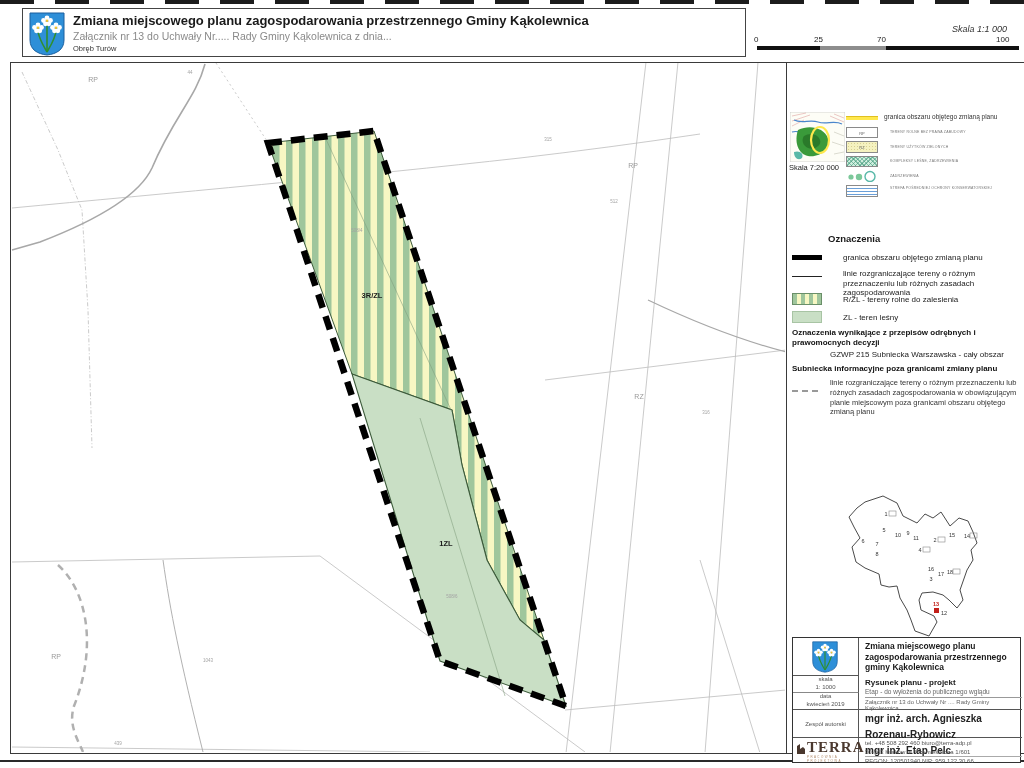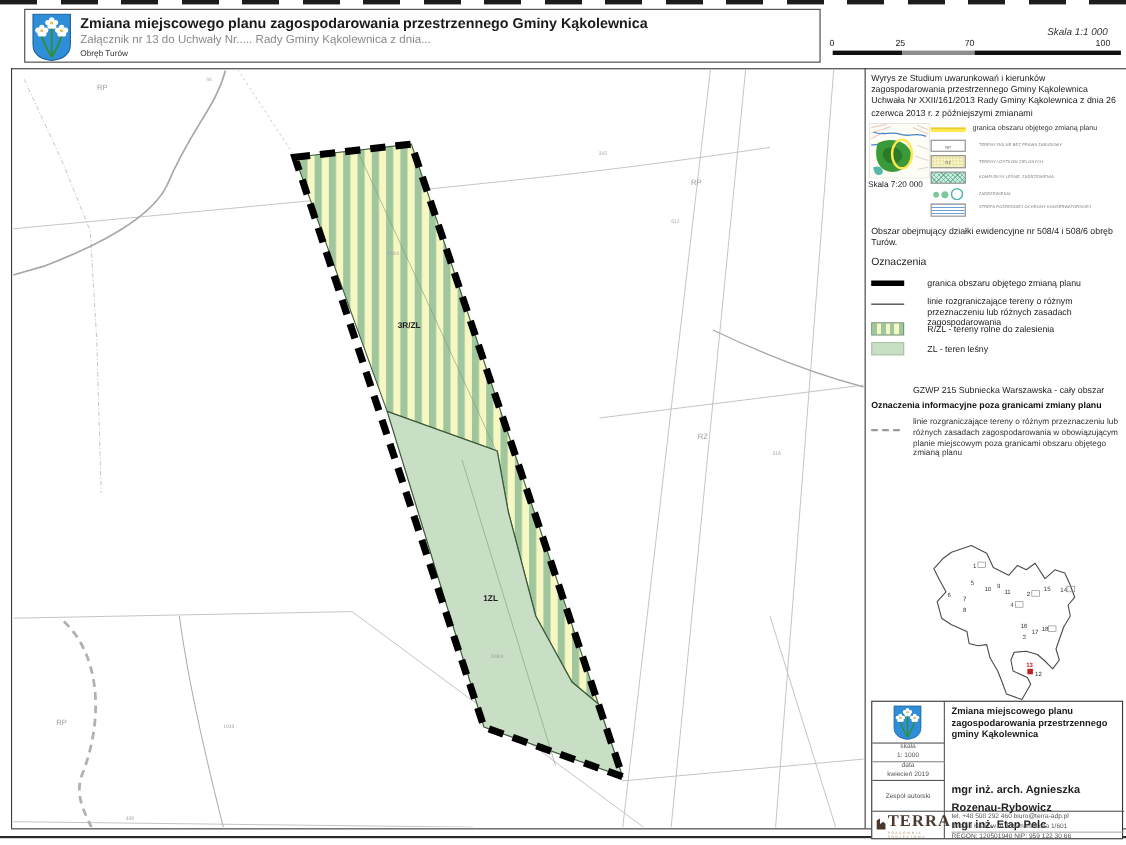--- a/index.html
+++ b/index.html
@@ -23,21 +23,21 @@
   .sk-bar{top:46px;height:4px;}
 
   
   .line-h{border-top:1px solid #3a3a3a;height:0;}
   .line-v{border-left:1px solid #3a3a3a;width:0;}
   .sheet-bottom{left:0;top:760px;width:1024px;border-top:2px solid #2a2a2a;height:0;}
 
   
   .side-note{left:792px;width:227px;font-size:8px;line-height:1.28;color:#222;}
   .side-bold{left:792px;width:227px;font-size:8px;font-weight:bold;line-height:1.25;color:#111;}
-  .oz-head{left:792px;font-size:9.5px;font-weight:normal;}
+  .oz-head{left:828px;font-size:9.5px;font-weight:bold;}
   .leg-label{left:843px;width:176px;font-size:8px;line-height:1.2;color:#222;}
   .leg-swatch{left:792px;}
   .tiny-label{font-size:3.5px;color:#777;line-height:1.15;letter-spacing:.2px;}
   .mini-box{left:846px;width:32px;border:1px solid #8a8a8a;box-sizing:border-box;
             font-size:4px;color:#666;text-align:center;}
   .indent{left:830px;width:188px;font-size:8px;color:#222;}
   .indent-sm{left:830px;width:188px;font-size:7.5px;line-height:1.3;color:#333;}
 
   
   .tb{left:792px;top:637px;width:229px;height:126px;border:1.4px solid #333;box-sizing:border-box;background:#fff;}
@@ -181,21 +181,20 @@
         <text x="118" y="745" class="parcel-num">439</text>
         <text x="357" y="232" class="parcel-num">508/4</text>
         <text x="452" y="598" class="parcel-num">508/6</text>
         <text x="614" y="203" class="parcel-num">512</text>
         <text x="706" y="414" class="parcel-num">316</text>
         <text x="190" y="74" class="parcel-num">44</text>
         <text x="548" y="141" class="parcel-num">315</text>
       </g>
   </svg>
 
-  <div class="abs side-note" style="top:67px">Wyrys ze Studium uwarunkowań i kierunków zagospodarowania przestrzennego Gminy Kąkolewnica Uchwała Nr XXII/161/2013 Rady Gminy Kąkolewnica z dnia 26 czerwca 2013 r. z późniejszymi zmianami</div>
 
   <svg class="abs" style="left:790px;top:112px" width="55" height="50" viewBox="0 0 55 50">
     <rect width="55" height="50" fill="#fdfdf6" stroke="#bbb" stroke-width="0.6"></rect>
     <g stroke="#d89090" stroke-width="0.5">
       <path d="M2,4 L16,1"></path>
         <path d="M2,9 L20,3"></path>
         <path d="M2,14 L14,8"></path>
         <path d="M40,4 L54,10"></path>
         <path d="M44,2 L54,6"></path>
     </g>
@@ -230,39 +229,39 @@
   <svg class="abs" style="left:846px;top:170px" width="34" height="12" viewBox="0 0 34 12">
     <circle cx="5" cy="7" r="2.6" fill="#7cc89a"></circle>
     <circle cx="13" cy="7" r="3.2" fill="#7cc89a"></circle>
     <circle cx="24" cy="6.5" r="5" fill="none" stroke="#58b8a8" stroke-width="1.4"></circle>
   </svg>
   <div class="abs tiny-label" style="left:890px;top:174px;width:130px">ZADRZEWIENIA</div>
 
   <div class="abs mini-box" style="top:185px;height:12px;background:repeating-linear-gradient(180deg,#fff 0 2px,#6a9fd8 2px 3px)"></div>
   <div class="abs tiny-label" style="left:890px;top:186px;width:130px">STREFA POŚREDNIEJ OCHRONY KONSERWATORSKIEJ</div>
 
-  <div class="abs side-note" style="top:206px">Obszar obejmujący działki ewidencyjne nr 508/4 i 508/6 obręb Turów.</div>
 
   <div class="abs oz-head" style="top:233px">Oznaczenia</div>
 
   <div class="abs leg-swatch" style="top:255px;width:30px;height:5px;background:#000"></div>
   <div class="abs leg-label" style="top:253px">granica obszaru objętego zmianą planu</div>
 
   <div class="abs leg-swatch" style="top:276px;width:30px;border-top:1.2px solid #222"></div>
   <div class="abs leg-label" style="top:269px">linie rozgraniczające tereny o różnym przeznaczeniu lub różnych zasadach zagospodarowania</div>
 
   <div class="abs leg-swatch" style="top:293px;width:28px;height:10px;border:1px solid #6a8f68;background:repeating-linear-gradient(90deg,#9fc69c 0 4px,#f7f7c3 4px 8px)"></div>
   <div class="abs leg-label" style="top:295px">R/ZL - tereny rolne do zalesienia</div>
 
   <div class="abs leg-swatch" style="top:311px;width:28px;height:10px;background:#c9dfc5;border:0.5px solid #a8c4a4"></div>
   <div class="abs leg-label" style="top:313px">ZL - teren leśny</div>
 
+  <div class="abs side-bold" style="top:328px">Oznaczenia wynikające z przepisów odrębnych i prawomocnych decyzji</div>
   <div class="abs indent" style="top:350px">GZWP 215 Subniecka Warszawska  - cały obszar</div>
 
-  <div class="abs side-bold" style="top:364px">Oznaczenia informacyjne poza granicami zmiany planu</div>
+  <div class="abs side-bold" style="top:364px">Subniecka informacyjne poza granicami zmiany planu</div>
   <div class="abs" style="left:792px;top:390px;width:26px;border-top:2px dashed #999"></div>
   <div class="abs indent-sm" style="top:378px">linie rozgraniczające tereny o różnym przeznaczeniu lub różnych zasadach zagospodarowania w obowiązującym planie miejscowym poza granicami obszaru objętego zmianą planu</div>
 
   <svg class="abs gen-locator" style="left:845px;top:488px" width="175" height="150" viewBox="0 0 175 150">
     <path d="M20,14 L38,8 L52,15 L58,28 L72,35 L80,26 L88,30 L96,24 L105,38 L114,30 L123,33
              L128,44 L132,55 L126,62 L128,72 L122,82 L115,102 L118,112 L112,120 L104,112
              L98,107 L88,104 L77,105 L74,112 L76,122 L89,128 L92,134 L84,148 L70,143 L66,132
              L62,122 L55,110 L52,98 L44,99 L36,97 L34,86 L20,80 L11,74 L7,59 L15,50 L9,39 L4,29 L12,20 Z" fill="#fff" stroke="#4a4a4a" stroke-width="1" stroke-linejoin="round"></path>
   <text x="41" y="28" class="loc-num">1</text>
       <rect x="44" y="23" width="7" height="5" fill="none" stroke="#888" stroke-width="0.6"></rect>
@@ -301,20 +300,25 @@
 
     <div class="cell tb-small" style="left:0;top:38px;width:66px;height:17px;border-right:0.8px solid #555;border-bottom:0.5px solid #888">
       <span>skala</span><br>
       <span>1: 1000</span>
     </div>
     <div class="cell tb-small" style="left:0;top:55px;width:66px;height:17px;border-right:0.8px solid #555;border-bottom:0.8px solid #555">
       <span>data</span><br>
       <span>kwiecień 2019</span>
     </div>
 
+    <div class="cell" style="left:66px;top:38px;width:163px;height:34px;border-bottom:0.8px solid #555">
+      <div class="tb-rys" style="margin:2px 0 0 6px">Rysunek planu - projekt</div>
+      <div class="tb-etap" style="margin:1px 0 1px 6px;border-bottom:0.5px solid #999;padding-bottom:2px">Etap - do wyłożenia do publicznego wglądu</div>
+      <div class="tb-zal" style="margin-left:6px">Załącznik nr 13 do Uchwały Nr .... Rady Gminy Kąkolewnica</div>
+    </div>
 
     <div class="cell tb-small" style="left:0;top:72px;width:66px;height:28px;border-right:0.8px solid #555;border-bottom:0.8px solid #555;line-height:28px">Zespół autorski</div>
     <div class="cell tb-auth" style="left:66px;top:72px;width:163px;height:28px;border-bottom:0.8px solid #555;padding:1px 0 0 6px">
       <div>mgr inż. arch. Agnieszka Rozenau-Rybowicz</div>
       <div>mgr inż. Etap Pelc</div>
     </div>
 
     <div class="cell" style="left:0;top:100px;width:66px;height:24px;border-right:0.8px solid #555">
       <svg class="abs" style="left:3px;top:5px" width="10" height="12" viewBox="0 0 10 12">
         <path d="M1,11 L1,3 L4,1 L4,6 L7,4 L9,6 L9,11 Z" fill="#4a382e"></path>

